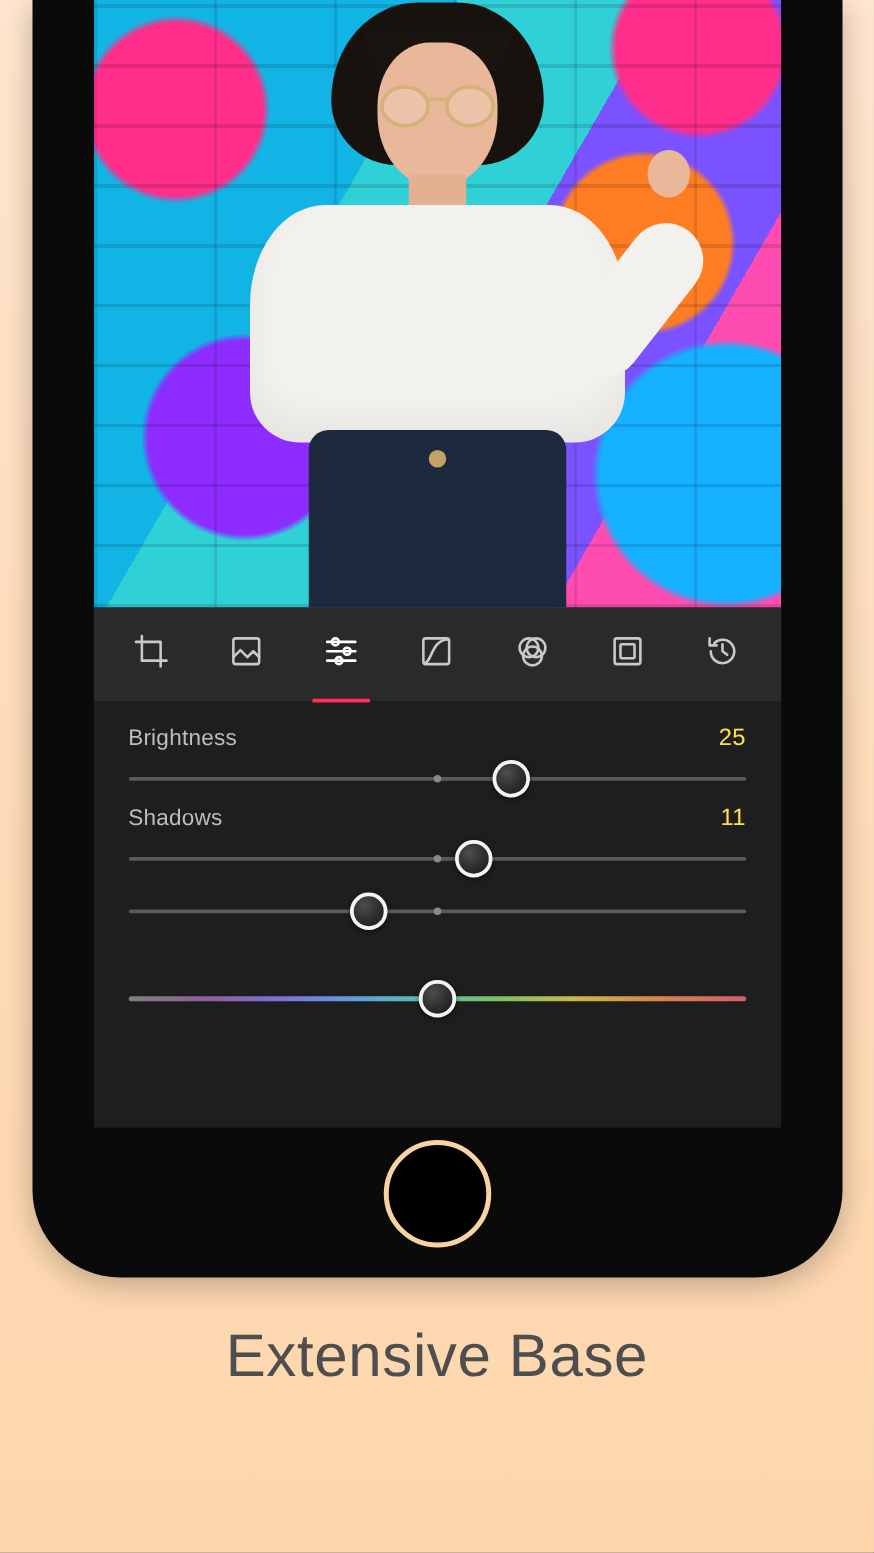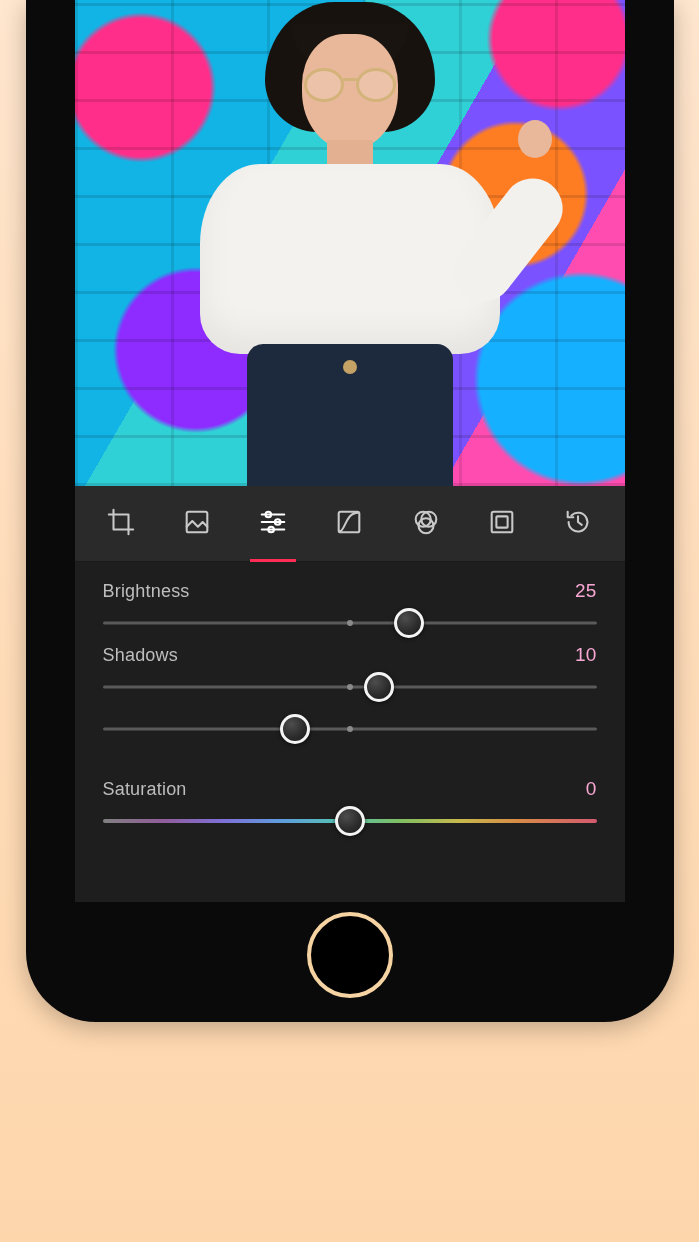--- a/index.html
+++ b/index.html
@@ -73,21 +73,21 @@
 .tab { width:54px; height:76px; display:flex; flex-direction:column; align-items:center; justify-content:center; position:relative; color:#C9C9C9; cursor:pointer; }
 .tab.active { color:#FFFFFF; }
 .tab.active::after { content:""; position:absolute; bottom:0; left:4px; right:4px; height:3px; background:#FF2D55; }
 .tab svg { width:30px; height:30px; }
 .tab svg * { stroke:currentColor; fill:none; stroke-width:2.2; stroke-linecap:round; stroke-linejoin:round; }
 
 
 .panel { width:100%; height:340px; background:#1E1E1E; padding:18px 28px 0 28px; overflow:hidden; }
 .row { width:100%; position:relative; height:64px; }
 .row-head { display:flex; justify-content:space-between; align-items:baseline; color:#BDBDBD; font-size:18px; letter-spacing:0.2px;gap:20px; }
-.row-head .val { color:#f9a8d4; font-size:19px; }
+.row-head .val { color:#fde047; font-size:19px; }
 .track-wrap { position:relative; width:100%; height:30px; margin-top:6px; }
 .track { position:absolute; top:50%; left:0; right:0; height:3px; transform:translateY(-50%); background:#5A5A5A; border-radius:2px; }
 .track.sat {
   height:4px;
   background:linear-gradient(90deg,#808080 0%,#915d9a 12%,#7f6fd6 24%,#5e9ddf 36%,#55c1b2 48%,#7fbf63 60%,#c7b94d 72%,#d88b47 84%,#d45a6f 100%);
 }
 .center-tick { position:absolute; top:50%; left:50%; width:6px; height:6px; border-radius:50%; background:#8a8a8a; transform:translate(-50%,-50%); }
 .thumb { position:absolute; top:50%; width:30px; height:30px; border-radius:50%; background:radial-gradient(circle at 35% 30%, #4d4d4d 0%, #2d2d2d 55%, #1a1a1a 100%); border:3px solid #F4F4F4; transform:translate(-50%,-50%); box-shadow:0 1px 4px rgba(0,0,0,0.6); }
 
 
@@ -196,49 +196,46 @@
         <div class="track-wrap">
           <div class="track"></div>
           <div class="center-tick"></div>
           <div class="thumb" style="left:62%"></div>
         </div>
       </div>
 
       <div class="row">
         <div class="row-head">
           <span>Shadows</span>
-          <span class="val">10</span>
+          <span class="val">11</span>
         </div>
         <div class="track-wrap">
           <div class="track"></div>
           <div class="center-tick"></div>
           <div class="thumb" style="left:56%"></div>
         </div>
       </div>
 
       <div class="row">
         <div class="track-wrap">
           <div class="track"></div>
           <div class="center-tick"></div>
           <div class="thumb" style="left:39%"></div>
         </div>
       </div>
 
 
       <div class="row">
-        <div class="row-head">
-          <span>Saturation</span>
-          <span class="val">0</span>
-        </div>
         <div class="track-wrap">
           <div class="track sat"></div>
           <div class="thumb" style="left:50%"></div>
         </div>
       </div>
 
     </div>
   </div>
 
   <div class="home"></div>
 </div>
 
 <div class="caption">
+  <div>Extensive Base</div>
 </div>
 
 </body></html>

